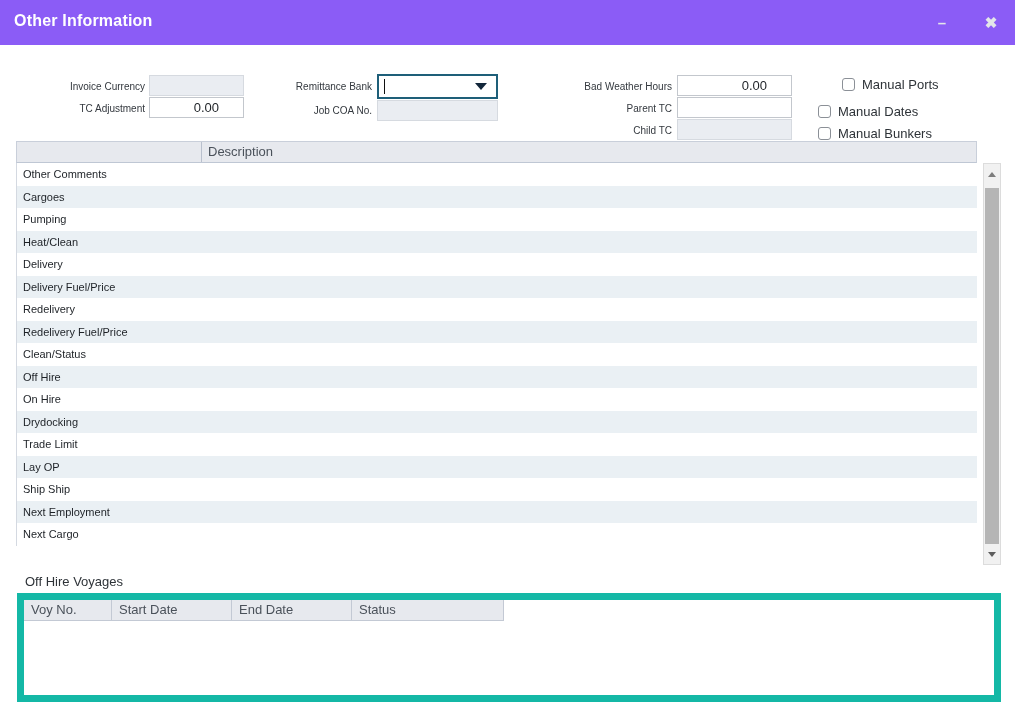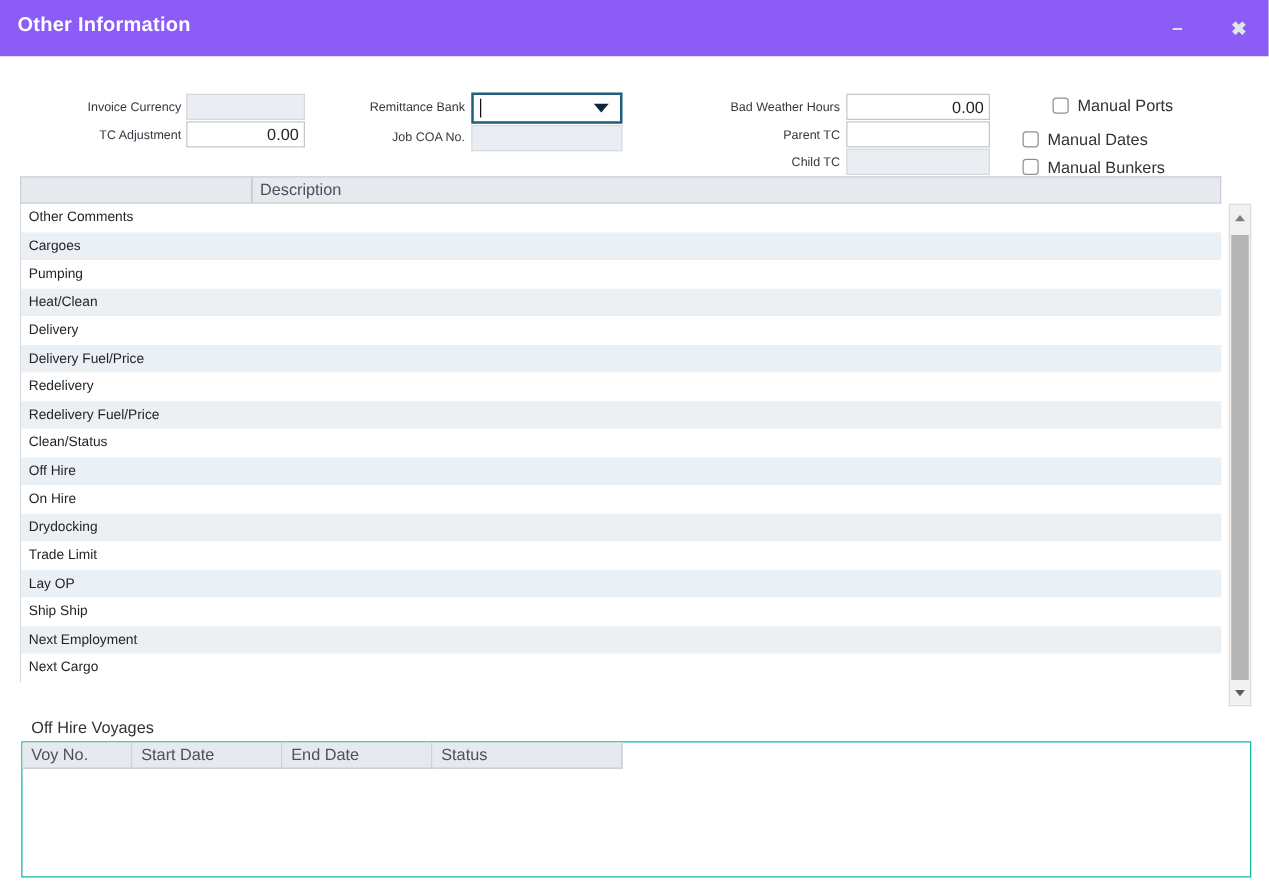--- a/index.html
+++ b/index.html
@@ -10,21 +10,21 @@
   .titlebar { position:absolute; left:0; top:0; width:1015px; height:45px; background:#8b5cf6; }
   .titlebar .title { position:absolute; left:14px; top:12px; font-size:16px; font-weight:bold; color:#ffffff; letter-spacing:.2px; }
   .win-btn { position:absolute; top:0; width:34px; height:45px; display:flex; align-items:center; justify-content:center;
              color:#e3e6e9; font-size:15px; font-weight:bold; cursor:pointer; }
   .btn-min { left:925px; }
   .btn-close { left:974px; }
 
   
   .flabel { position:absolute; font-size:10px; color:#33383e; text-align:right; height:16px; line-height:16px; }
   .field { position:absolute; height:21px; font-size:13px; font-family:"Liberation Sans",sans-serif;
-           border:1px solid #c3c7cd; background:#fff; padding:0 4px; color:#1d2126; }
+           border:1px solid #c3c7cd; background:#fff; padding:0 24px; color:#1d2126; }
   .field.num { text-align:right; }
   .field:disabled { background:#eaedf2; border-color:#d6dae0; color:#6a7078; }
 
   .combo { position:absolute; left:377px; top:74px; width:121px; height:25px; border:2px solid #1e5f79; background:#fff; }
   .combo .caret { position:absolute; left:5px; top:3px; width:1px; height:15px; background:#111; }
   .combo .dd-arrow { position:absolute; right:9px; top:7px; width:0; height:0;
                      border-left:6px solid transparent; border-right:6px solid transparent; border-top:7px solid #12263a; }
 
   .cbx-row { position:absolute; left:818px; height:16px; display:flex; align-items:center; }
   .cbx { width:13px; height:13px; border:1px solid #8b9097; border-radius:3px; background:#fff; flex:0 0 auto; cursor:pointer; }
@@ -44,21 +44,21 @@
   .vscroll { position:absolute; left:967px; top:22px; width:18px; height:402px; background:#f1f1f1; border:1px solid #dcdcdc; }
   .sb-btn { position:absolute; left:0; width:16px; height:16px; display:flex; align-items:center; justify-content:center; cursor:pointer; }
   .sb-up { top:2px; }
   .sb-down { bottom:2px; }
   .tri-up { width:0; height:0; border-left:4px solid transparent; border-right:4px solid transparent; border-bottom:5px solid #7d7d7d; }
   .tri-down { width:0; height:0; border-left:4px solid transparent; border-right:4px solid transparent; border-top:5px solid #5d5d5d; }
   .sb-thumb { position:absolute; left:1px; top:24px; width:14px; height:356px; background:#b5b5b5; cursor:pointer; }
 
   
   .voy-title { position:absolute; left:25px; top:574px; font-size:13px; color:#2e3338; }
-  .voy-grid { position:absolute; left:17px; top:593px; width:984px; height:109px; border:1px solid #14b8a6; background:#fff; }
+  .voy-grid { position:absolute; left:17px; top:593px; width:984px; height:109px; border:7px solid #14b8a6; background:#fff; }
   .voy-header { position:absolute; left:0; top:0; height:21px; display:flex; }
   .voy-hcell { height:21px; background:#e7e9ee; border-right:1px solid #c3c9d4; border-bottom:1px solid #c3c9d4;
                font-size:13px; color:#4a515a; line-height:20px; padding-left:7px; }
   .voy-hcell.c0 { width:88px; }
   .voy-hcell.c1 { width:120px; }
   .voy-hcell.c2 { width:120px; }
   .voy-hcell.c3 { width:152px; }
 </style>
 </head>
 <body>

